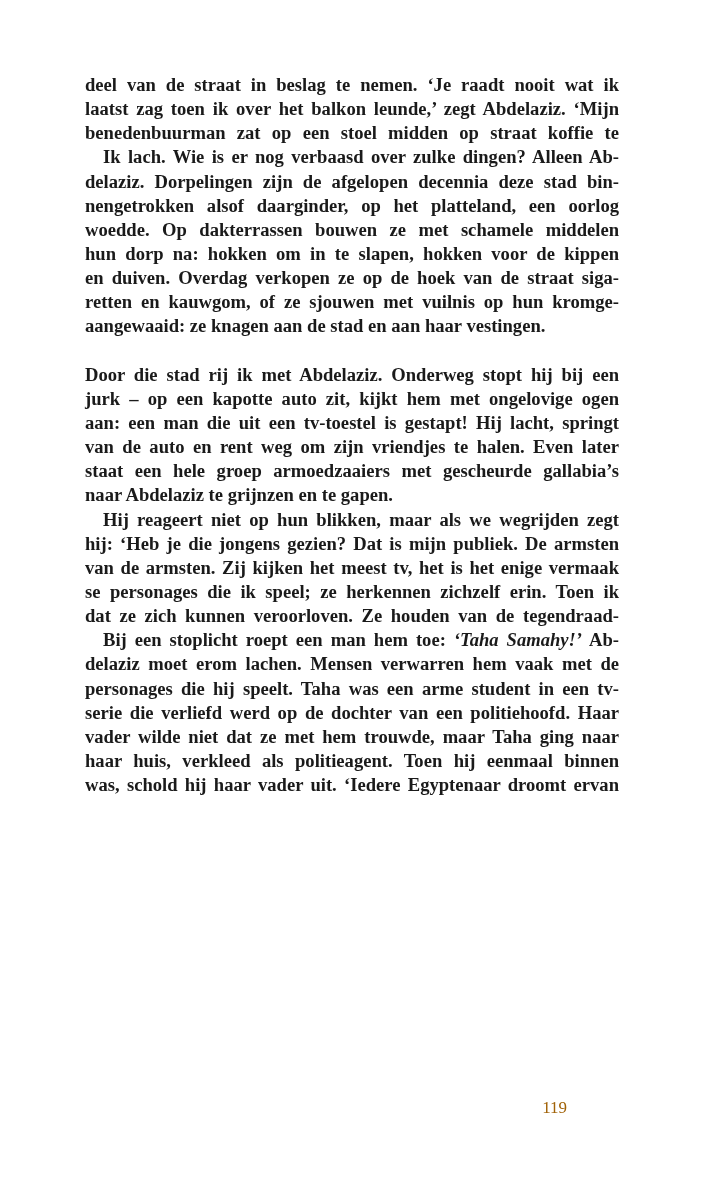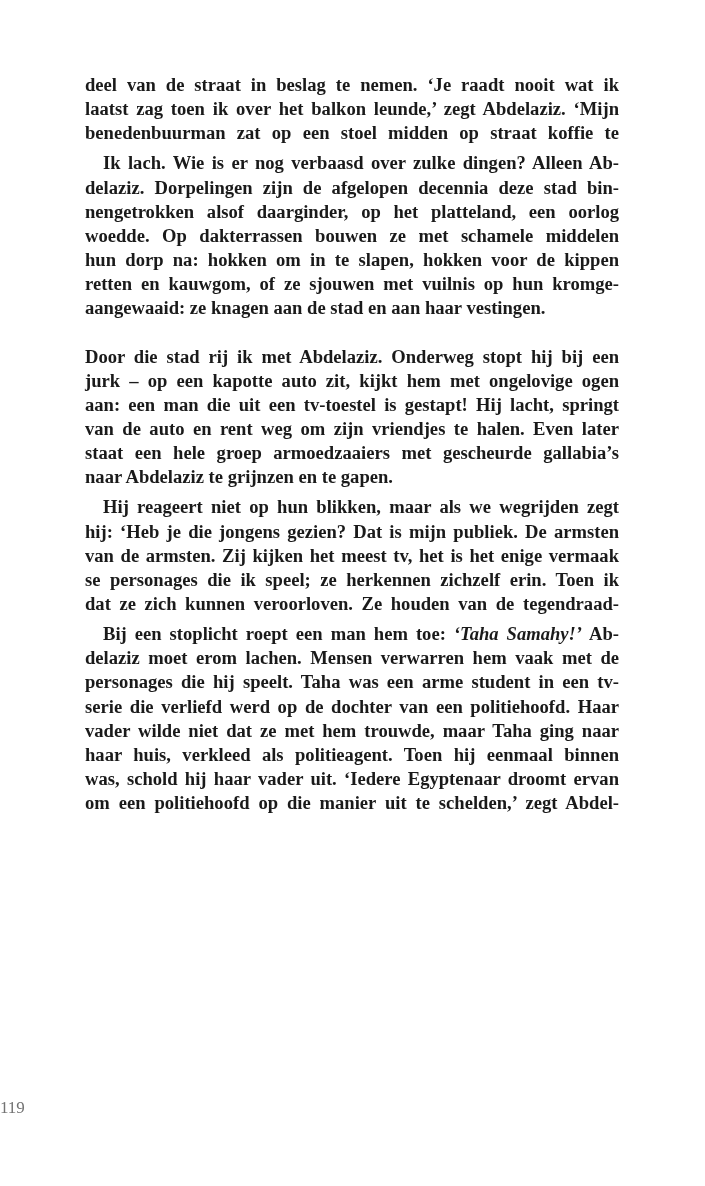--- a/index.html
+++ b/index.html
@@ -29,53 +29,53 @@
       font-size: 18.6px;
       white-space: nowrap;
       text-align: justify;
       text-align-last: justify;
     }
     .line.last {
       text-align-last: left;
     }
     .line.indent {
       text-indent: 18px;
-      margin-top: 6px;
     }
     .blank {
       height: 24.15px;
     }
     em {
       font-style: italic;
     }
     .page-number {
       position: absolute;
       left: 0;
       width: 567px;
       top: 1098px;
-      text-align: left;
+      text-align: right;
       font-size: 17px;
-      color: #737373;
+      color: #a16207;
     }
   </style>
 </head>
 <body>
 
 <div class="page" id="page-body">
     <div>
       <span class="line">deel van de straat in beslag te nemen. ‘Je raadt nooit wat ik</span>
       <span class="line">laatst zag toen ik over het balkon leunde,’ zegt Abdelaziz. ‘Mijn</span>
       <span class="line">benedenbuurman zat op een stoel midden op straat koffie te</span>
     </div>
     <div>
       <span class="line indent">Ik lach. Wie is er nog verbaasd over zulke dingen? Alleen Ab-</span>
       <span class="line">delaziz. Dorpelingen zijn de afgelopen decennia deze stad bin-</span>
       <span class="line">nengetrokken alsof daarginder, op het platteland, een oorlog</span>
       <span class="line">woedde. Op dakterrassen bouwen ze met schamele middelen</span>
       <span class="line">hun dorp na: hokken om in te slapen, hokken voor de kippen</span>
+      <span class="line">en duiven. Overdag verkopen ze op de hoek van de straat siga-</span>
       <span class="line">retten en kauwgom, of ze sjouwen met vuilnis op hun kromge-</span>
       <span class="line last">aangewaaid: ze knagen aan de stad en aan haar vestingen.</span>
     </div>
     <div class="blank"></div>
     <div>
       <span class="line">Door die stad rij ik met Abdelaziz. Onderweg stopt hij bij een</span>
       <span class="line">jurk – op een kapotte auto zit, kijkt hem met ongelovige ogen</span>
       <span class="line">aan: een man die uit een tv-toestel is gestapt! Hij lacht, springt</span>
       <span class="line">van de auto en rent weg om zijn vriendjes te halen. Even later</span>
       <span class="line">staat een hele groep armoedzaaiers met gescheurde gallabia’s</span>
@@ -89,17 +89,16 @@
       <span class="line">dat ze zich kunnen veroorloven. Ze houden van de tegendraad-</span>
     </div>
     <div>
       <span class="line indent">Bij een stoplicht roept een man hem toe: <em>‘Taha Samahy!’</em> Ab-</span>
       <span class="line">delaziz moet erom lachen. Mensen verwarren hem vaak met de</span>
       <span class="line">personages die hij speelt. Taha was een arme student in een tv-</span>
       <span class="line">serie die verliefd werd op de dochter van een politiehoofd. Haar</span>
       <span class="line">vader wilde niet dat ze met hem trouwde, maar Taha ging naar</span>
       <span class="line">haar huis, verkleed als politieagent. Toen hij eenmaal binnen</span>
       <span class="line">was, schold hij haar vader uit. ‘Iedere Egyptenaar droomt ervan</span>
-      <span class="line">om een politiehoofd op die manier uit te schelden,’ zegt Abdel-</span>
     </div>
   </div>
 
 <div class="page-number">119</div>
 
 </body></html>

